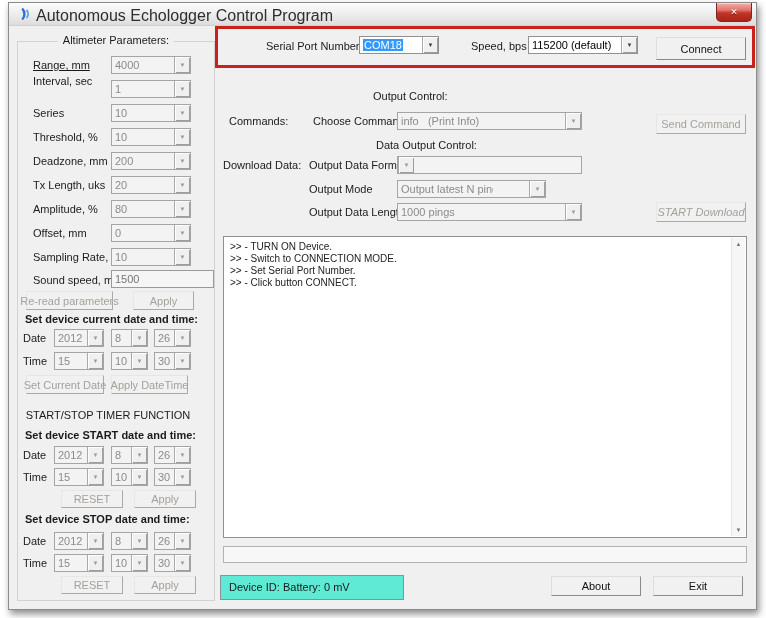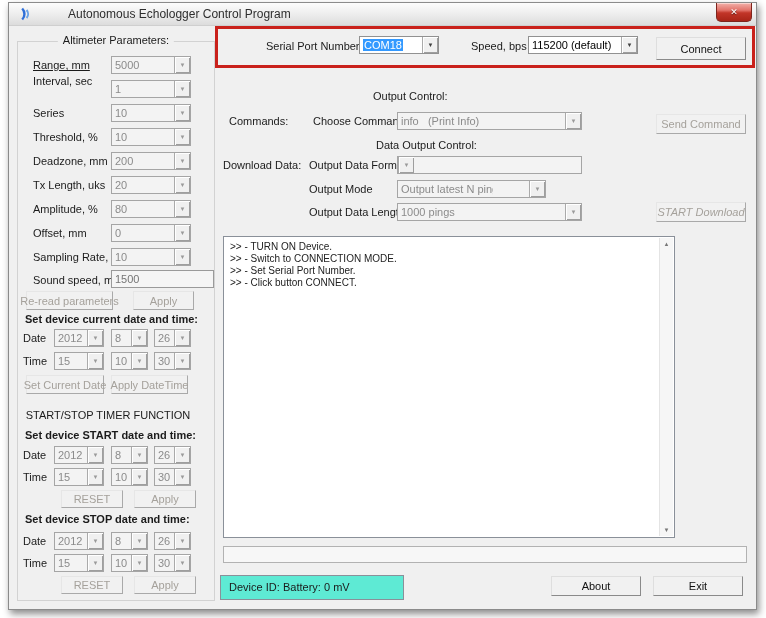--- a/index.html
+++ b/index.html
@@ -4,21 +4,21 @@
 <style>
   html,body{margin:0;padding:0;background:#ffffff;}
   #stage{position:relative;width:766px;height:618px;background:#ffffff;overflow:hidden;
          font-family:"Liberation Sans","DejaVu Sans",sans-serif;font-size:11px;color:#1b1b1b;}
   .win{position:absolute;left:8px;top:2px;width:749px;height:608px;background:#f0f0f0;
        border:1px solid #8b8b8b;box-sizing:border-box;
        box-shadow:2px 4px 7px rgba(0,0,0,.45);}
   .titlebar{position:absolute;left:0;top:0;right:0;height:22px;
             background:linear-gradient(#fcfcfc,#ececec 55%,#dcdcdc);border-bottom:1px solid #cfcfcf;}
   .app-icon{position:absolute;left:9px;top:4px;width:14px;height:14px;}
-  .title-text{position:absolute;left:27px;top:4px;font-size:12px;color:#2e2e2e;white-space:nowrap;margin-left:32px;}
+  .title-text{position:absolute;left:27px;top:4px;font-size:16px;color:#2e2e2e;white-space:nowrap;}
   .close-btn{position:absolute;top:0;right:4px;width:34px;height:18px;
              background:linear-gradient(#f3b1aa,#e2736a 40%,#c23528 55%,#a82417);
              border:1px solid #7e251d;border-top:none;border-radius:0 0 5px 5px;
              color:#fff;font-size:9px;font-weight:bold;display:flex;align-items:center;justify-content:center;
              text-shadow:0 1px 1px rgba(0,0,0,.55);box-shadow:inset 0 1px 0 rgba(255,255,255,.45);}
   .lbl{position:absolute;white-space:nowrap;color:#1b1b1b;}
   .hdr{font-weight:bold;}
   .groupbox{position:absolute;border:1px solid #d2d2d2;box-sizing:border-box;}
   .gb-title{position:absolute;top:-8px;left:50%;transform:translateX(-50%);
             background:#f0f0f0;padding:0 5px;white-space:nowrap;}
@@ -67,21 +67,21 @@
       <span class="title-text">Autonomous Echologger Control Program</span>
       <span class="close-btn">✕</span>
     </div>
 
     <div class="groupbox" style="left:8px;top:38px;width:198px;height:560px;">
       <span class="gb-title">Altimeter Parameters:</span>
     </div>
 
     <div class="lbl" style="left:24px;top:56px;text-decoration:underline;">Range, mm</div>
     <div class="combo dis" style="left:102px;top:53px;width:80px;">
-        <span class="ct">5000</span>
+        <span class="ct">4000</span>
         <span class="ca">▼</span>
       </div>
 
     <div class="lbl" style="left:24px;top:72px;">Interval, sec</div>
     <div class="combo dis" style="left:102px;top:77px;width:80px;">
         <span class="ct">1</span>
         <span class="ca">▼</span>
       </div>
 
     <div class="lbl" style="left:24px;top:104px;">Series</div>
@@ -257,21 +257,21 @@
         <span class="ct">Output latest N pings</span>
         <span class="ca">▼</span>
       </div>
     <div class="lbl" style="left:300px;top:203px;">Output Data Length</div>
     <div class="combo dis" style="left:388px;top:200px;width:185px;">
         <span class="ct">1000 pings</span>
         <span class="ca">▼</span>
       </div>
     <div class="btn dis" style="left:647px;top:199px;width:90px;height:20px;font-style:italic;">START Download</div>
 
-    <div class="console" style="left:214px;top:233px;width:452px;height:302px;">
+    <div class="console" style="left:214px;top:233px;width:524px;height:302px;">
       <div class="console-inner">
         <div class="console-line">&gt;&gt; - TURN ON Device.</div>
         <div class="console-line">&gt;&gt; - Switch to CONNECTION MODE.</div>
         <div class="console-line">&gt;&gt; - Set Serial Port Number.</div>
         <div class="console-line">&gt;&gt; - Click button CONNECT.</div>
       </div>
       <div class="vscroll">
         <div class="scroll-arrow up">▲</div>
         <div class="scroll-arrow down">▼</div>
       </div>

